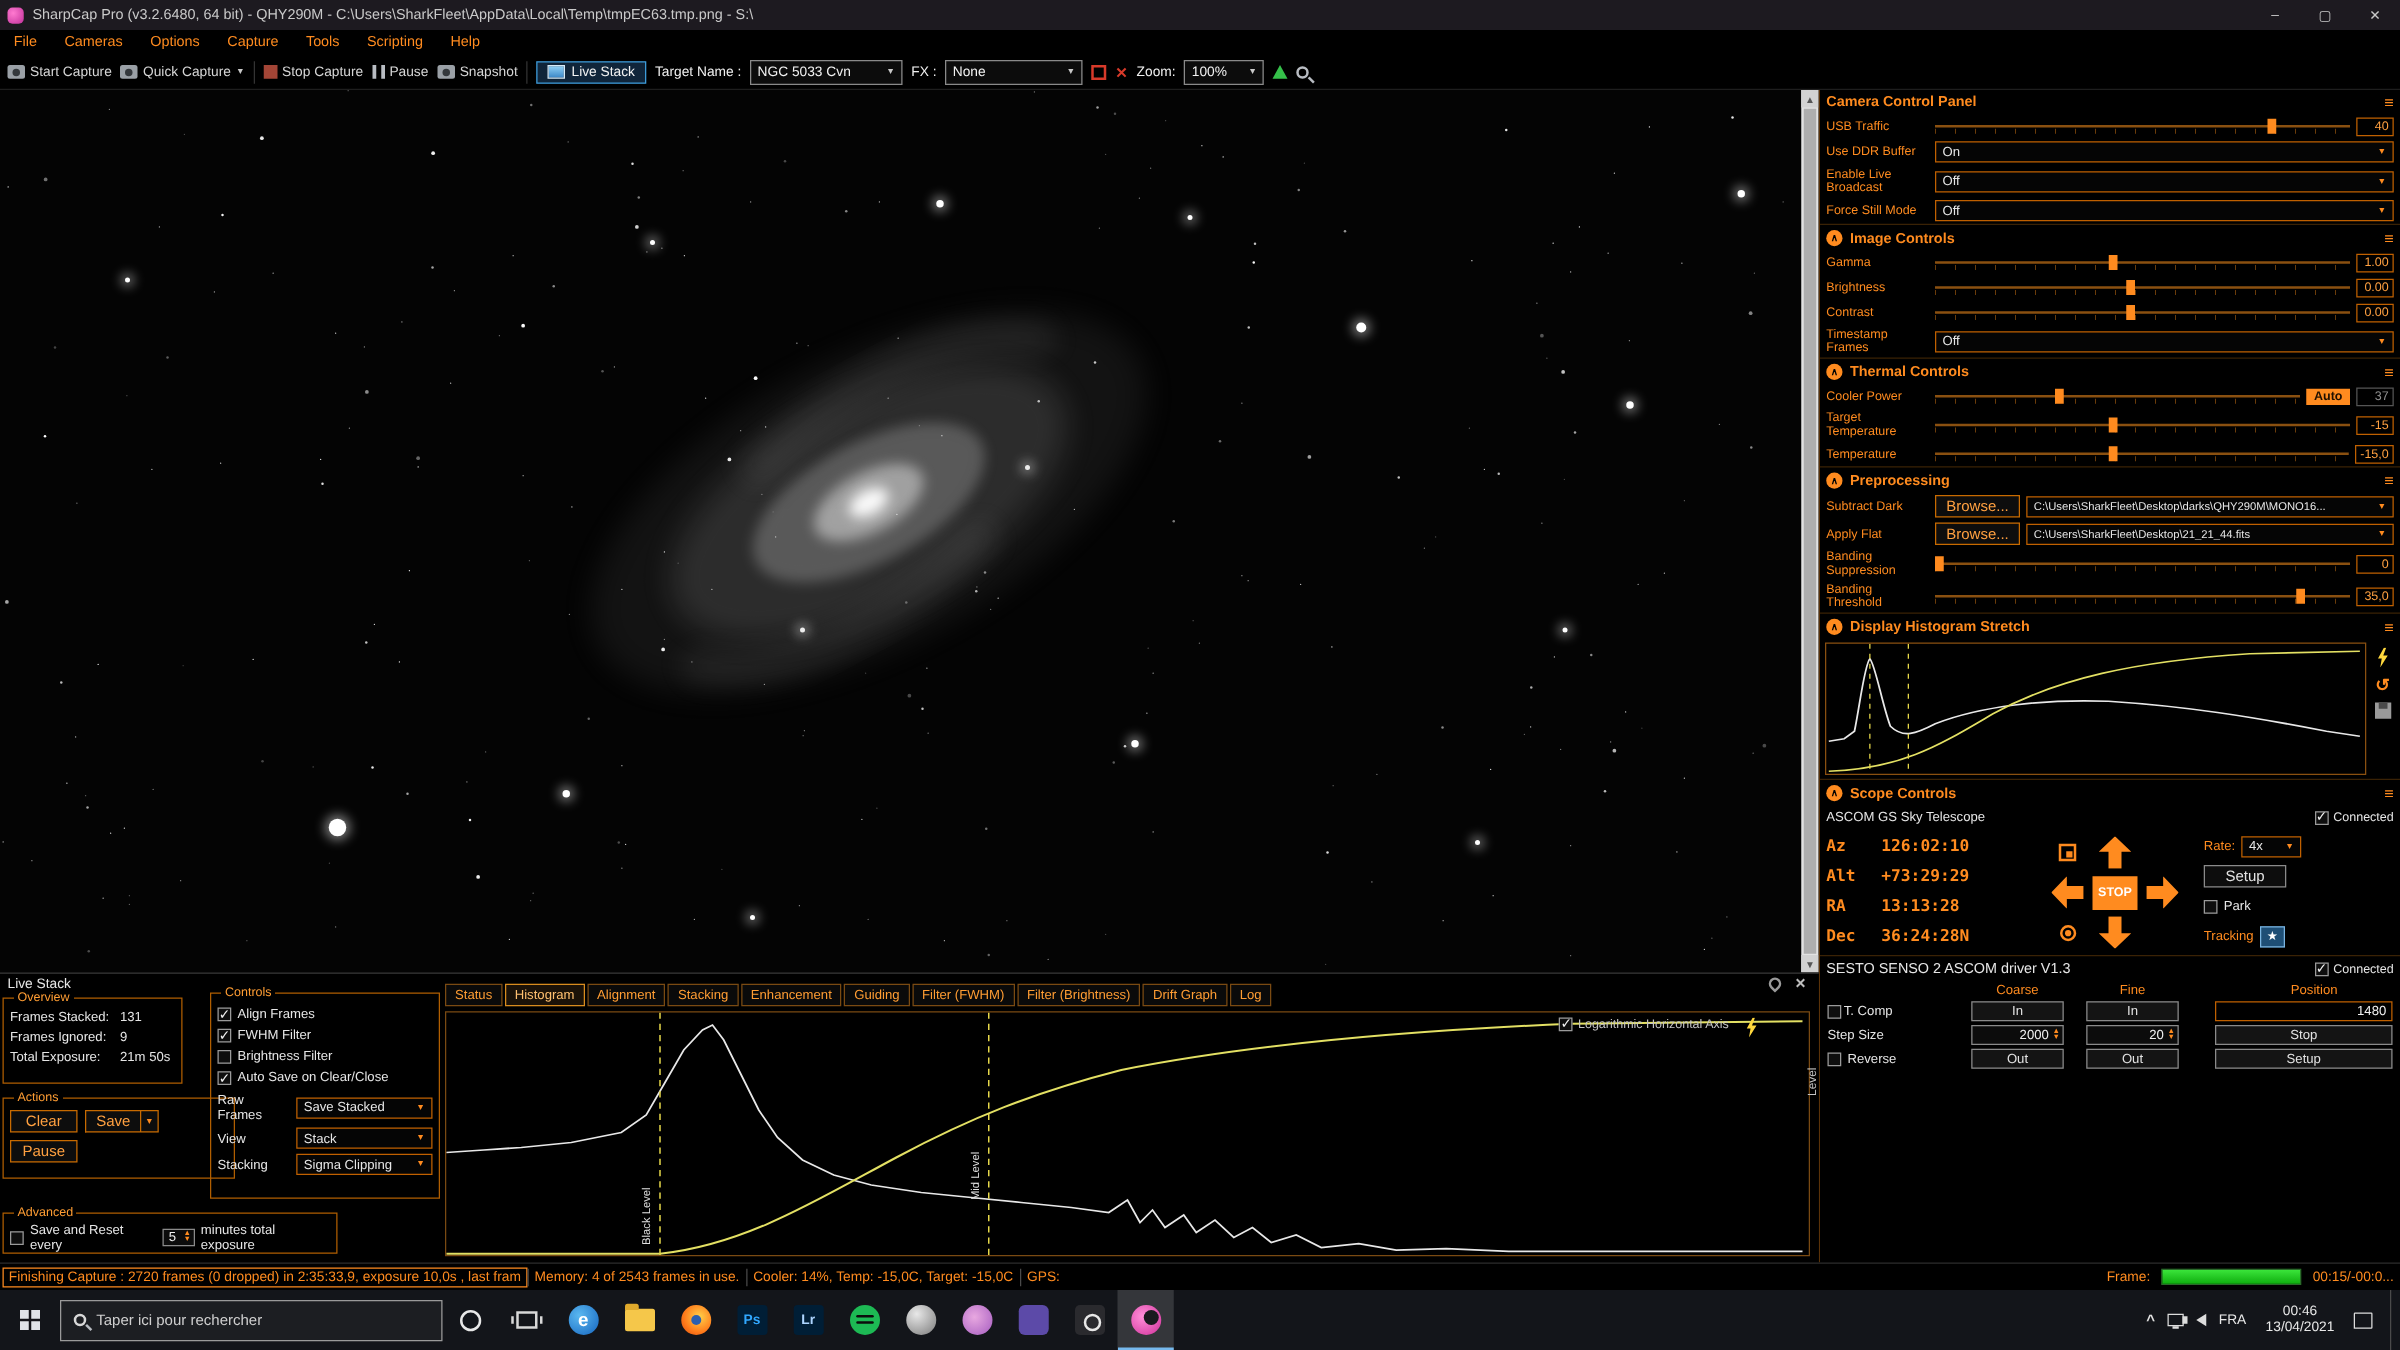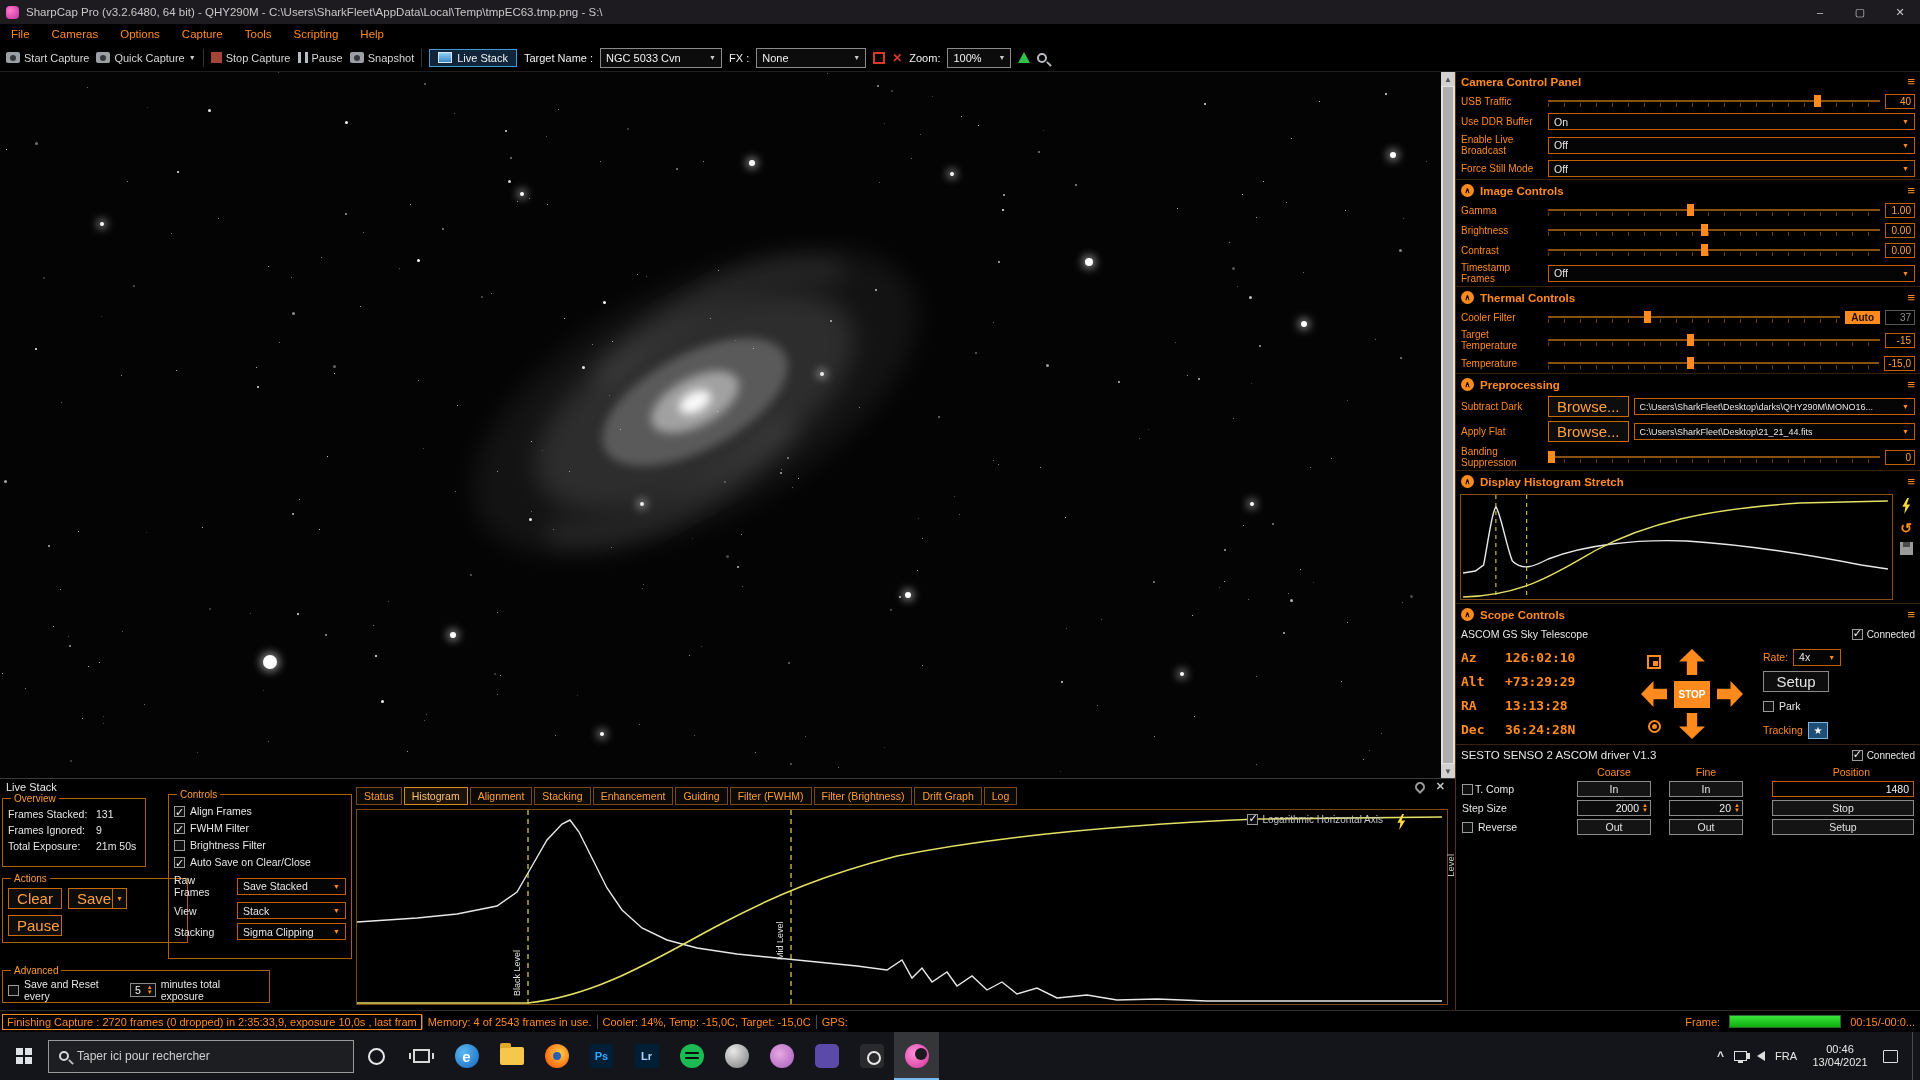--- a/index.html
+++ b/index.html
@@ -57,21 +57,21 @@
   .lbl{width:82px;flex:none;color:#ff8b1f;font-size:10px;line-height:1.1}
   .slider{position:relative;flex:1;height:14px}
   .slider::before{content:'';position:absolute;left:0;right:0;top:6px;height:2px;background:#8a5010}
   .slider::after{content:'';position:absolute;left:0;right:0;top:9px;height:4px;background:repeating-linear-gradient(90deg,#6b3c0a 0 1px,transparent 1px 16px)}
   .thumb{position:absolute;top:1px;width:7px;height:12px;background:#ff8b1f;z-index:1}
   .valbox{flex:none;min-width:30px;border:1px solid #c06000;color:#ffa040;background:#000;font-size:10px;padding:1px 3px;text-align:right}
   .valbox.dim{border-color:#555;color:#8f8f8f}
   .dd{flex:1;border:1px solid #c06000;background:#050505;color:#e6e6e6;display:flex;align-items:center;justify-content:space-between;padding:1px 5px;font-size:10.5px;min-height:17px}
   .dd .dchev{color:#ff8b1f;font-size:7px}
   .dd.path{font-size:9px;white-space:nowrap;overflow:hidden}
-  .btn{background:#0d0d0d;border:1px solid #c76a00;color:#ffa040;font-size:15px;padding:1px 8px;text-align:center;flex:none}
+  .btn{background:#0d0d0d;border:1px solid #c76a00;color:#ffa040;font-size:12px;padding:1px 8px;text-align:center;flex:none}
   .btn.gray{border-color:#8a8a8a;color:#e3e3e3}
   .autobtn{background:#ff8b1f;color:#201000;font-weight:bold;font-size:10px;padding:1px 6px;flex:none}
   .cb{width:11px;height:11px;border:1px solid #9a9a9a;background:#0e0e0e;display:inline-block;position:relative;flex:none}
   .cb.on::after{content:"\2713";position:absolute;left:0;top:-3px;font-size:11px;color:#f2f2f2}
   .wtext{color:#e6e6e6}
   .stretchwrap{display:flex;gap:3px;padding:3px 4px}
   .stretchchart{flex:1;height:106px;border:1px solid #8a5010;background:#000;position:relative}
   .stretchside{width:20px;display:flex;flex-direction:column;gap:8px;align-items:center;padding-top:4px}
   .bolt{width:12px;height:16px;background:#ffd83d;clip-path:polygon(60% 0,20% 55%,45% 55%,35% 100%,85% 40%,55% 40%,75% 0)}
   .resetg{color:#ff8b1f;font-size:14px;line-height:12px;font-weight:bold}
@@ -599,21 +599,21 @@
       <span class="dchev">▼</span>
     </span>
   </div>
 
   <div class="sec">
     <span class="circ">∧</span>
     <span>Thermal Controls</span>
     <span class="burger">≡</span>
   </div>
   <div class="crow">
-    <span class="lbl">Cooler Filter</span>
+    <span class="lbl">Cooler Power</span>
     <div class="slider">
         <span class="thumb" style="left:33%"></span>
       </div>
     <span class="autobtn">Auto</span>
     <span class="valbox dim">37</span>
   </div>
   <div class="crow">
     <span class="lbl">Target Temperature</span>
     <div class="slider">
         <span class="thumb" style="left:42%"></span>
@@ -648,20 +648,27 @@
       <span style="overflow:hidden">C:\Users\SharkFleet\Desktop\21_21_44.fits</span>
       <span class="dchev">▼</span>
     </span>
   </div>
   <div class="crow">
     <span class="lbl">Banding Suppression</span>
     <div class="slider">
         <span class="thumb" style="left:0%"></span>
       </div>
     <span class="valbox">0</span>
+  </div>
+  <div class="crow">
+    <span class="lbl">Banding Threshold</span>
+    <div class="slider">
+        <span class="thumb" style="left:87%"></span>
+      </div>
+    <span class="valbox">35,0</span>
   </div>
 
   <div class="sec">
     <span class="circ">∧</span>
     <span>Display Histogram Stretch</span>
     <span class="burger">≡</span>
   </div>
   <div class="stretchwrap">
     <div class="stretchchart">
       <svg width="100%" height="100%" viewBox="0 0 420 104" preserveAspectRatio="none">

